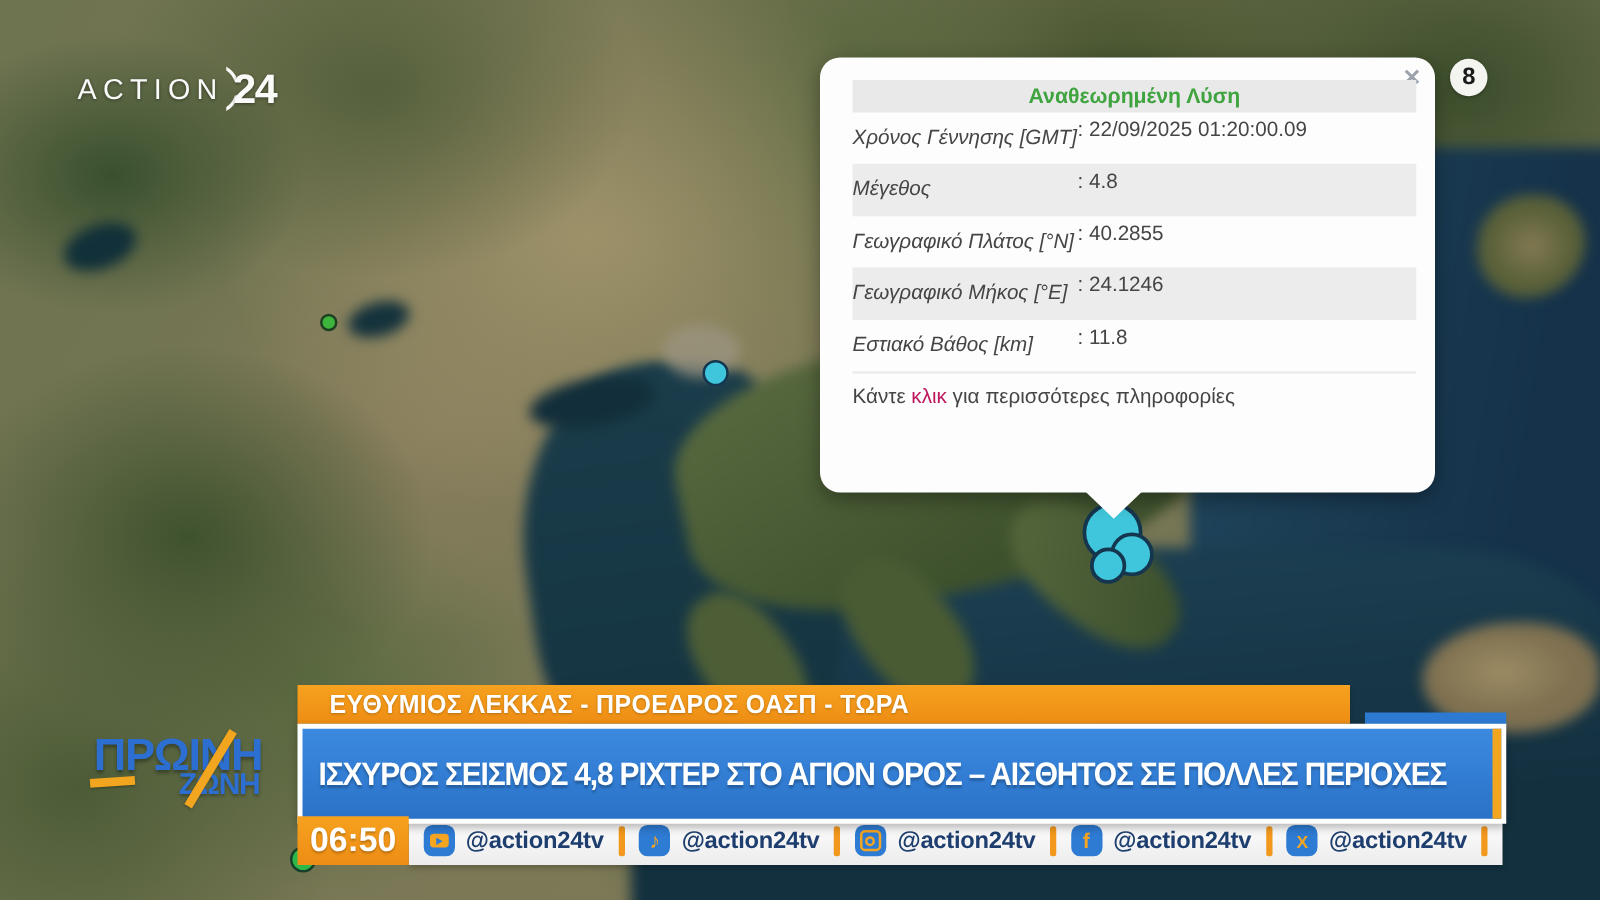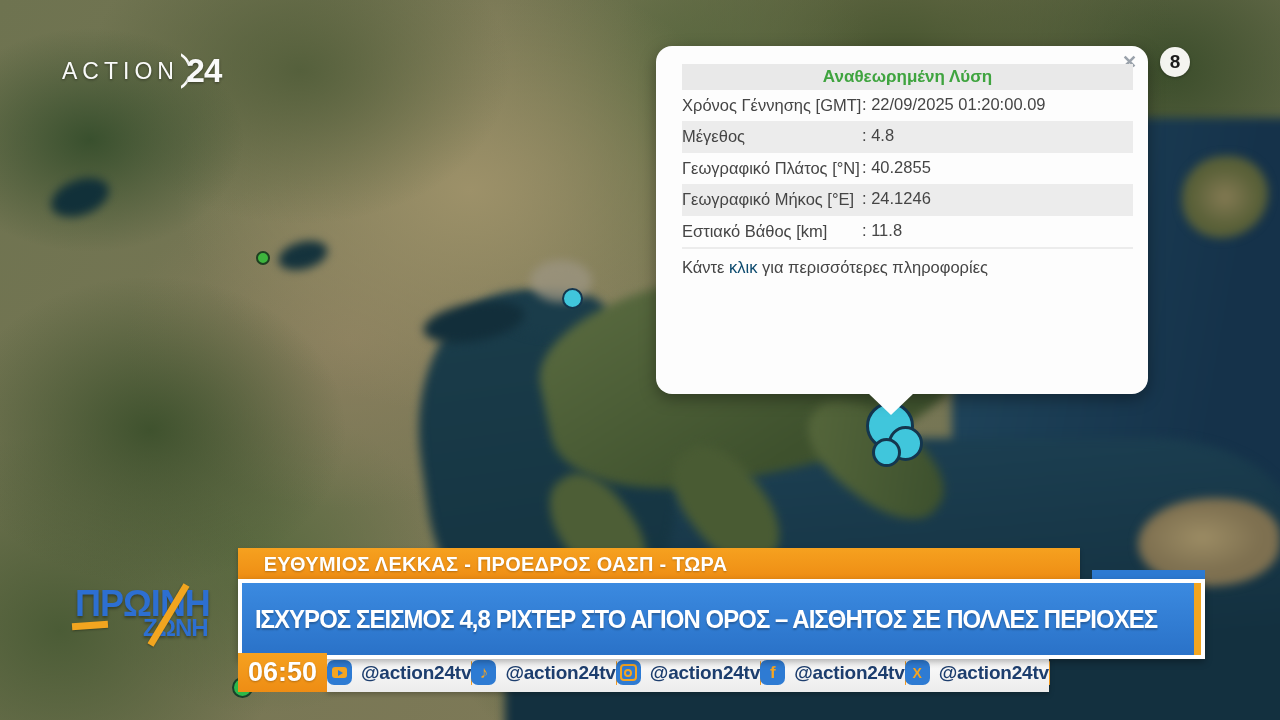--- a/index.html
+++ b/index.html
@@ -68,24 +68,24 @@
   .popup{position:absolute;left:656px;top:46px;width:492px;height:348px;background:#fdfdfd;
     border-radius:16px;z-index:5;box-shadow:0 5px 16px rgba(0,0,0,.35);}
   .popup-pointer{position:absolute;left:212px;bottom:-21px;width:0;height:0;
     border-left:23px solid transparent;border-right:23px solid transparent;border-top:22px solid #fdfdfd;}
   .popup-close{position:absolute;right:11px;top:7px;font-size:18px;font-weight:700;color:#9aa2ab;cursor:pointer;line-height:1;}
   .popup-table{position:absolute;left:26px;top:18px;width:451px;color:#454545;font-size:16.5px;line-height:1.42;}
   .p-title{height:26px;background:#e9e9e9;display:flex;align-items:center;justify-content:center;
     color:#3fa43f;font-weight:700;font-size:17px;}
   .p-row{display:flex;align-items:center;padding:1px 0;}
   .p-row.alt{background:#ececec;}
-  .p-label{width:180px;flex:none;padding:2px 0;}
-  .p-value{flex:1;padding:2px 18px 4px 0;}
+  .p-label{width:180px;flex:none;padding:2px 0;font-style:italic;}
+  .p-value{flex:1;padding:2px 18px 14px 0;}
   .p-footer{margin-top:7px;font-size:16.5px;color:#454545;}
-  .p-link{color:#0c4a6e;cursor:pointer;}
+  .p-link{color:#be185d;cursor:pointer;}
 
   
   .show-logo{position:absolute;left:75px;top:583px;width:180px;height:78px;z-index:6;
     color:#2d6fd1;font-weight:800;text-shadow:0 2px 3px rgba(0,0,0,.35);}
   .show-line1{position:absolute;left:0;top:0;font-size:36px;letter-spacing:-1px;}
   .show-line2{position:absolute;left:68px;top:31px;font-size:24px;letter-spacing:-1px;}
   .show-dash{position:absolute;left:-3px;top:39px;width:36px;height:7px;background:#f2a51f;transform:rotate(-4deg);box-shadow:0 1px 2px rgba(0,0,0,.3);}
   .show-slash{position:absolute;left:90px;top:-3px;width:7px;height:70px;background:#f2a51f;transform:rotate(31deg);box-shadow:0 1px 2px rgba(0,0,0,.3);}
 
   
@@ -100,21 +100,21 @@
   .headline-inner{position:absolute;inset:4px;background:linear-gradient(180deg,#3b8ae0,#2a72c8);
     display:flex;align-items:center;overflow:hidden;}
   .headline-accent{position:absolute;right:4px;top:4px;bottom:4px;width:7px;background:#f2a51f;z-index:2;}
   .headline-text{padding-left:14px;color:#fff;font-size:26px;font-weight:700;letter-spacing:-1px;
     white-space:nowrap;transform:scaleX(.92);transform-origin:left center;text-shadow:0 2px 2px rgba(0,0,0,.25);}
 
   
   .timebox{position:absolute;left:238px;top:653px;width:89px;height:39px;z-index:7;
     background:linear-gradient(180deg,#f6a11f,#ee8d14);display:flex;align-items:center;justify-content:center;
     color:#fff;font-size:27px;font-weight:700;text-shadow:0 1px 2px rgba(0,0,0,.25);}
-  .socialbar{position:absolute;left:327px;top:653px;width:722px;height:39px;z-index:6;
+  .socialbar{position:absolute;left:327px;top:653px;width:875px;height:39px;z-index:6;
     background:linear-gradient(180deg,#ffffff,#ececec);display:flex;align-items:center;
     justify-content:space-evenly;box-shadow:0 2px 5px rgba(0,0,0,.25);}
   .social-item{display:flex;align-items:center;gap:9px;}
   .handle{font-size:19px;font-weight:700;color:#1d3e6e;letter-spacing:-.2px;}
   .social-sep{width:5px;height:24px;border-radius:2px;background:#f2991d;}
   .s-icon{width:25px;height:25px;border-radius:7px;background:#2e7bd3;display:flex;align-items:center;justify-content:center;flex:none;}
   .glyph{color:#f5a522;font-weight:800;line-height:1;}
   .g-tiktok{font-size:17px;}
   .g-fb{font-size:17px;}
   .g-x{font-size:14px;}

